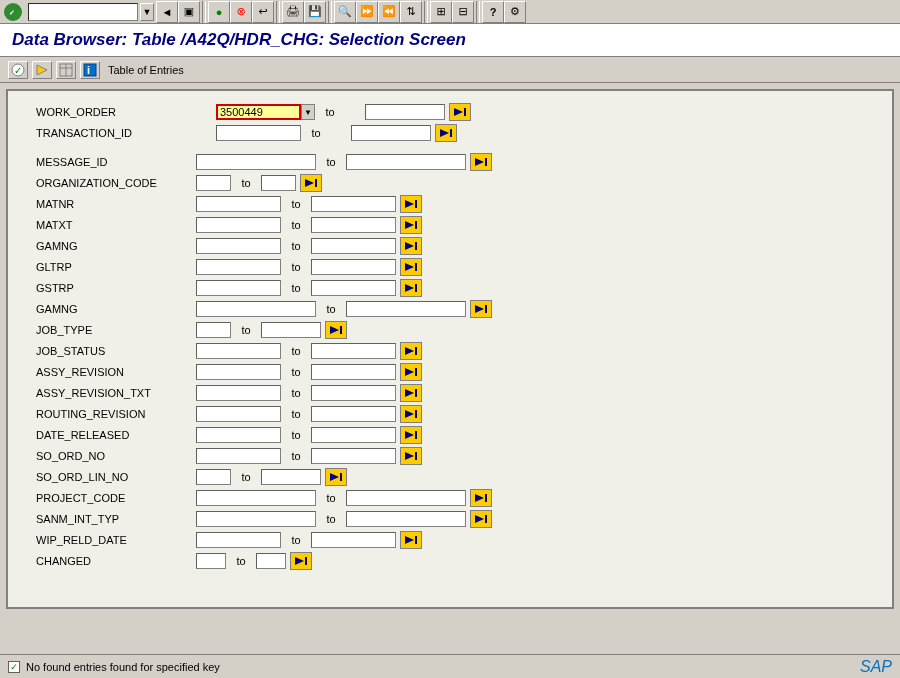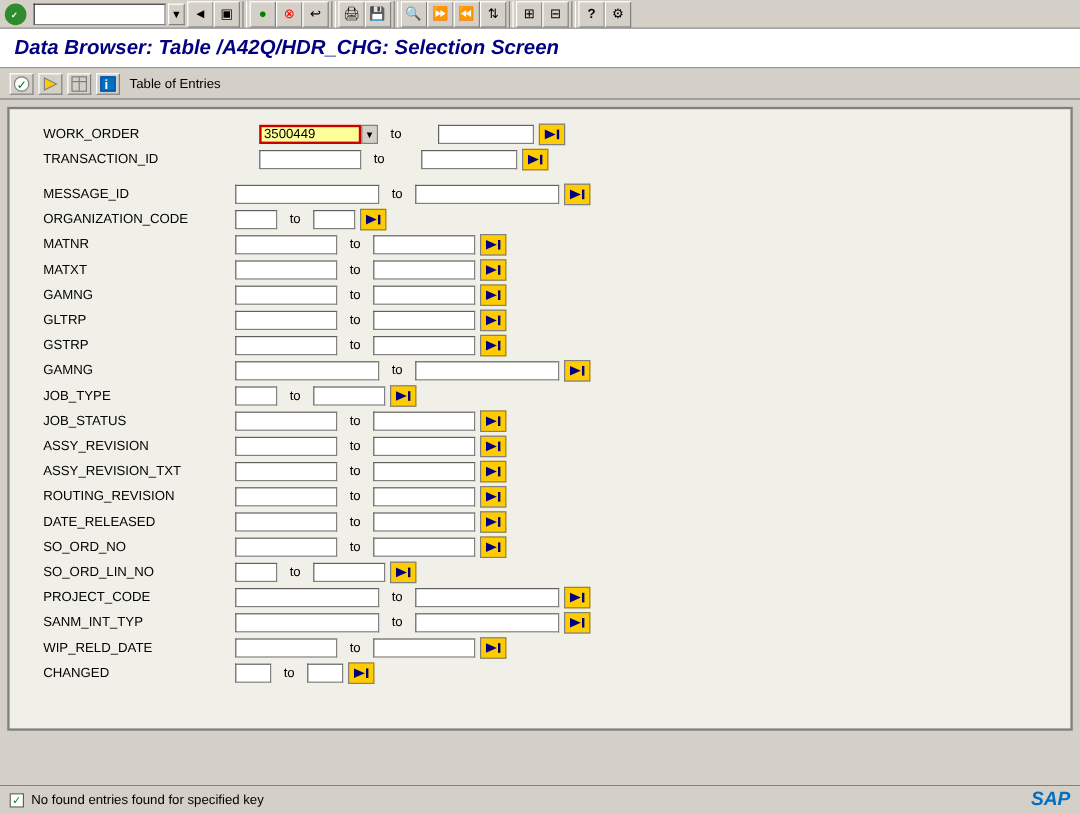--- a/index.html
+++ b/index.html
@@ -206,21 +206,21 @@
       width: 12px;
       height: 12px;
       border: 1px solid #606060;
       background: white;
       display: flex;
       align-items: center;
       justify-content: center;
     }
     .sap-logo {
       font-size: 16px;
-      font-weight: bold;
+      font-weight: normal;
       color: #0070c0;
       font-style: italic;
     }
   </style>
 </head>
 <body>
 
 <div class="title-bar">
   <div class="title-bar-logo">
     <svg viewBox="0 0 12 12">

